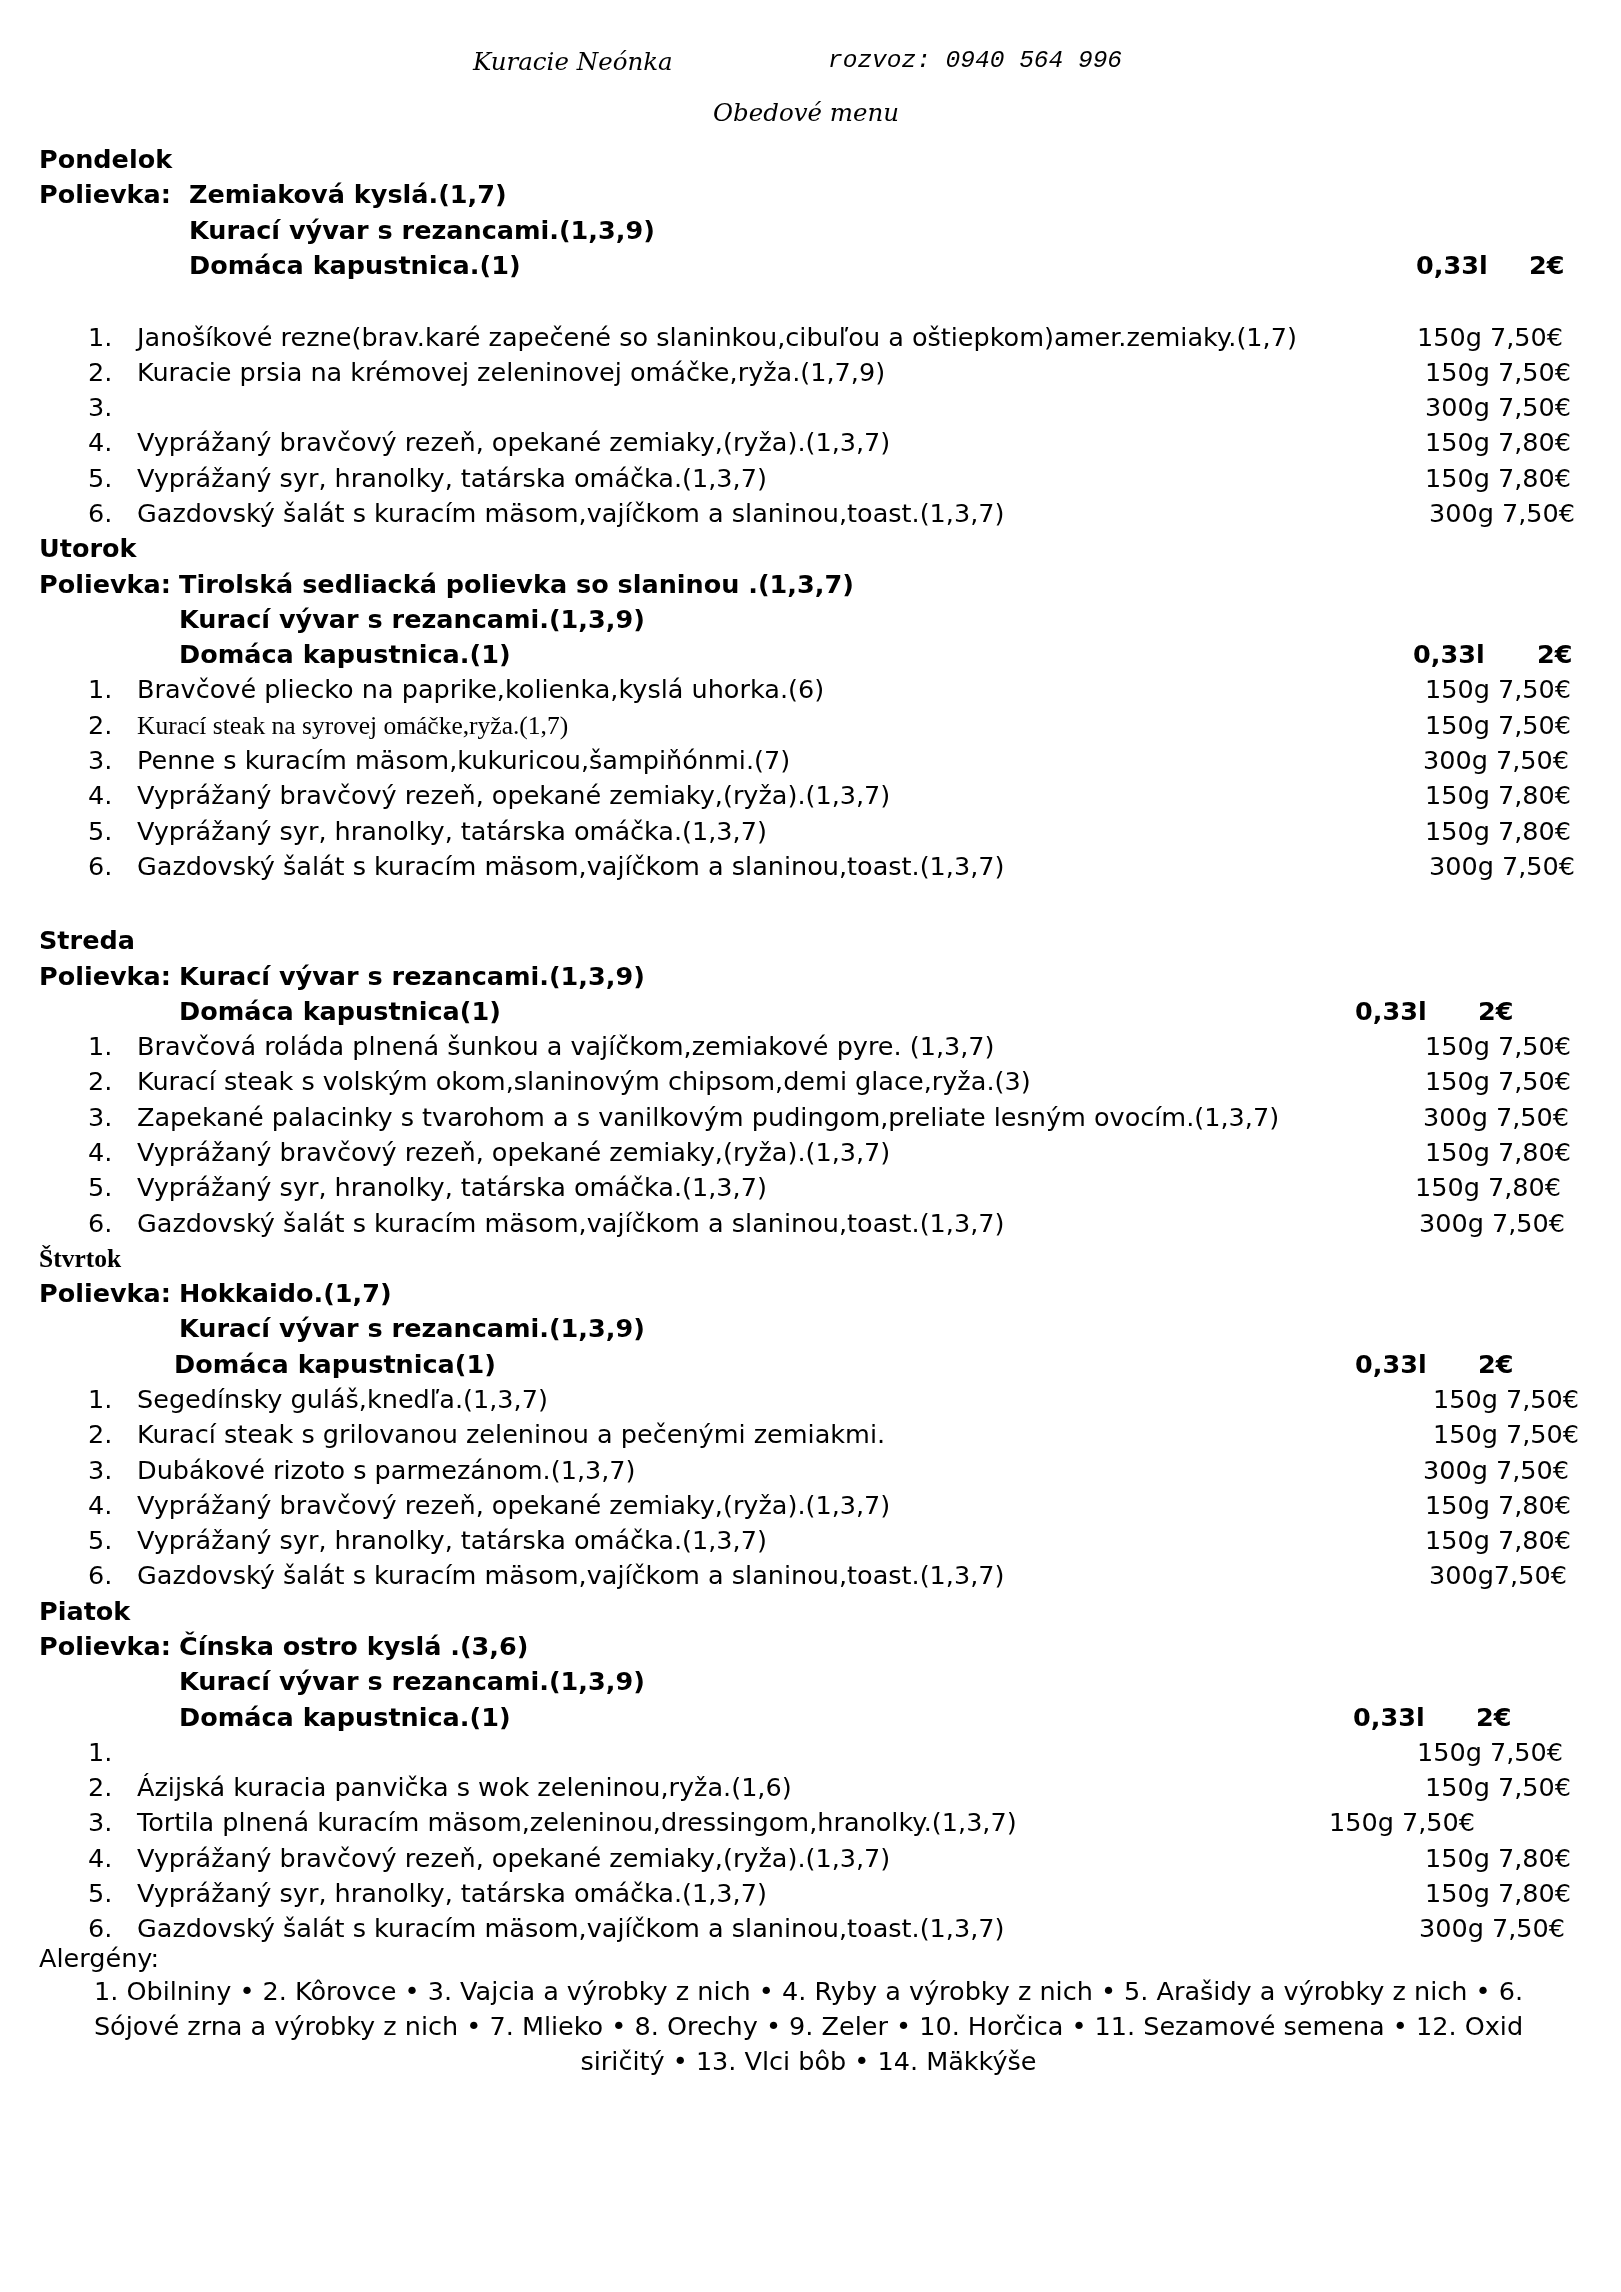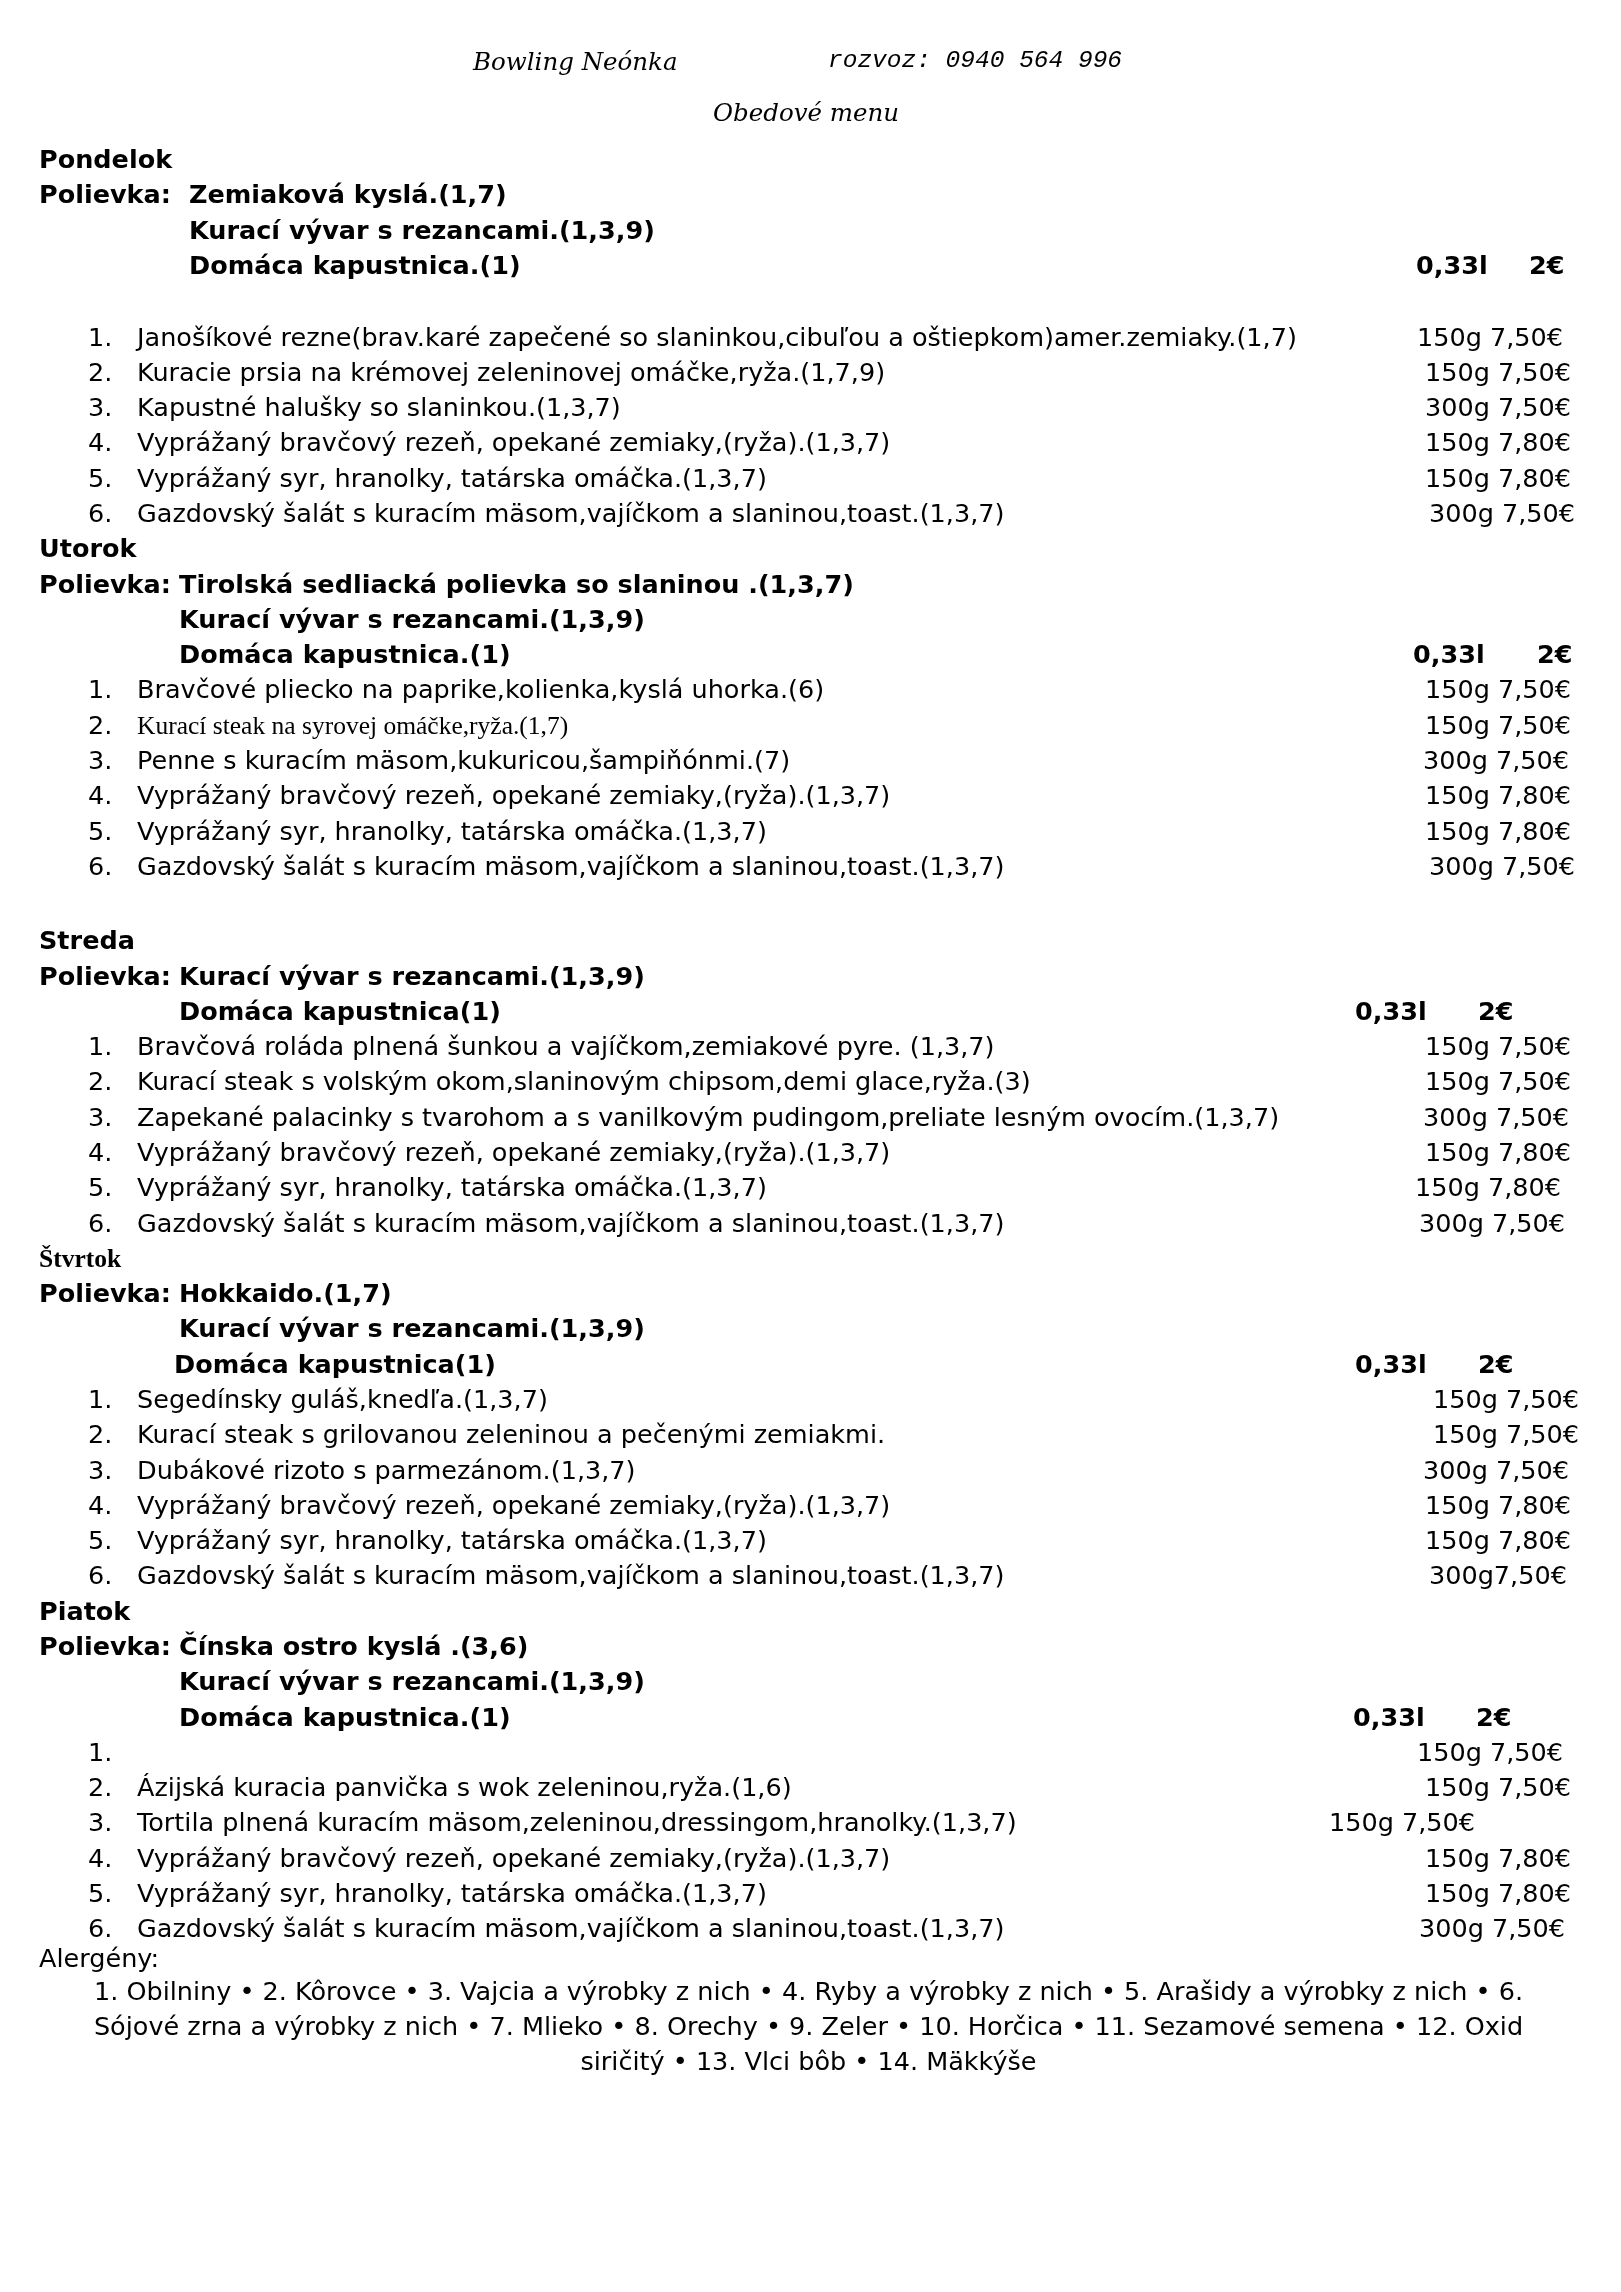--- a/index.html
+++ b/index.html
@@ -9,21 +9,21 @@
   .line { position:absolute; left:0; right:0; height:35px; font-size:25.5px; line-height:35px; white-space:nowrap; }
   .line .t { position:absolute; }
   .line .p { position:absolute; }
   .num { position:absolute; }
   .allergens { position:absolute; left:88px; width:1441px; top:1974px; font-size:25.5px; line-height:35px; text-align:center; }
 </style>
 </head>
 <body>
 
 <div>
-  <span class="script" style="left:473px;top:47px;">Bowling Neónka</span>
+  <span class="script" style="left:473px;top:47px;">Kuracie Neónka</span>
   <span class="script" style="left:828px;top:47px;font-family:Liberation Mono, monospace;">rozvoz: 0940 564 996</span>
   <span class="script" style="left:713px;top:98px;">Obedové menu</span>
 </div>
 
 <div>
   <div class="line b" style="top:142px;">
       <span class="t" style="left:39px;">Pondelok</span>
     </div>
   <div class="line b" style="top:177px;">
       <span class="t" style="left:39px;">Polievka: </span>
@@ -43,21 +43,20 @@
       <span class="t" style="left:137px;">Janošíkové rezne(brav.karé zapečené so slaninkou,cibuľou a oštiepkom)amer.zemiaky.(1,7)</span>
       <span class="p" style="left:1417px;">150g 7,50€</span>
     </div>
   <div class="line" style="top:355px;">
       <span class="num" style="left:88px;">2.</span>
       <span class="t" style="left:137px;">Kuracie prsia na krémovej zeleninovej omáčke,ryža.(1,7,9)</span>
       <span class="p" style="left:1425px;">150g 7,50€</span>
     </div>
   <div class="line" style="top:390px;">
       <span class="num" style="left:88px;">3.</span>
-      <span class="t" style="left:137px;">Kapustné halušky so slaninkou.(1,3,7)</span>
       <span class="p" style="left:1425px;">300g 7,50€</span>
     </div>
   <div class="line" style="top:425px;">
       <span class="num" style="left:88px;">4.</span>
       <span class="t" style="left:137px;">Vyprážaný bravčový rezeň, opekané zemiaky,(ryža).(1,3,7)</span>
       <span class="p" style="left:1425px;">150g 7,80€</span>
     </div>
   <div class="line" style="top:461px;">
       <span class="num" style="left:88px;">5.</span>
       <span class="t" style="left:137px;">Vyprážaný syr, hranolky, tatárska omáčka.(1,3,7)</span>

